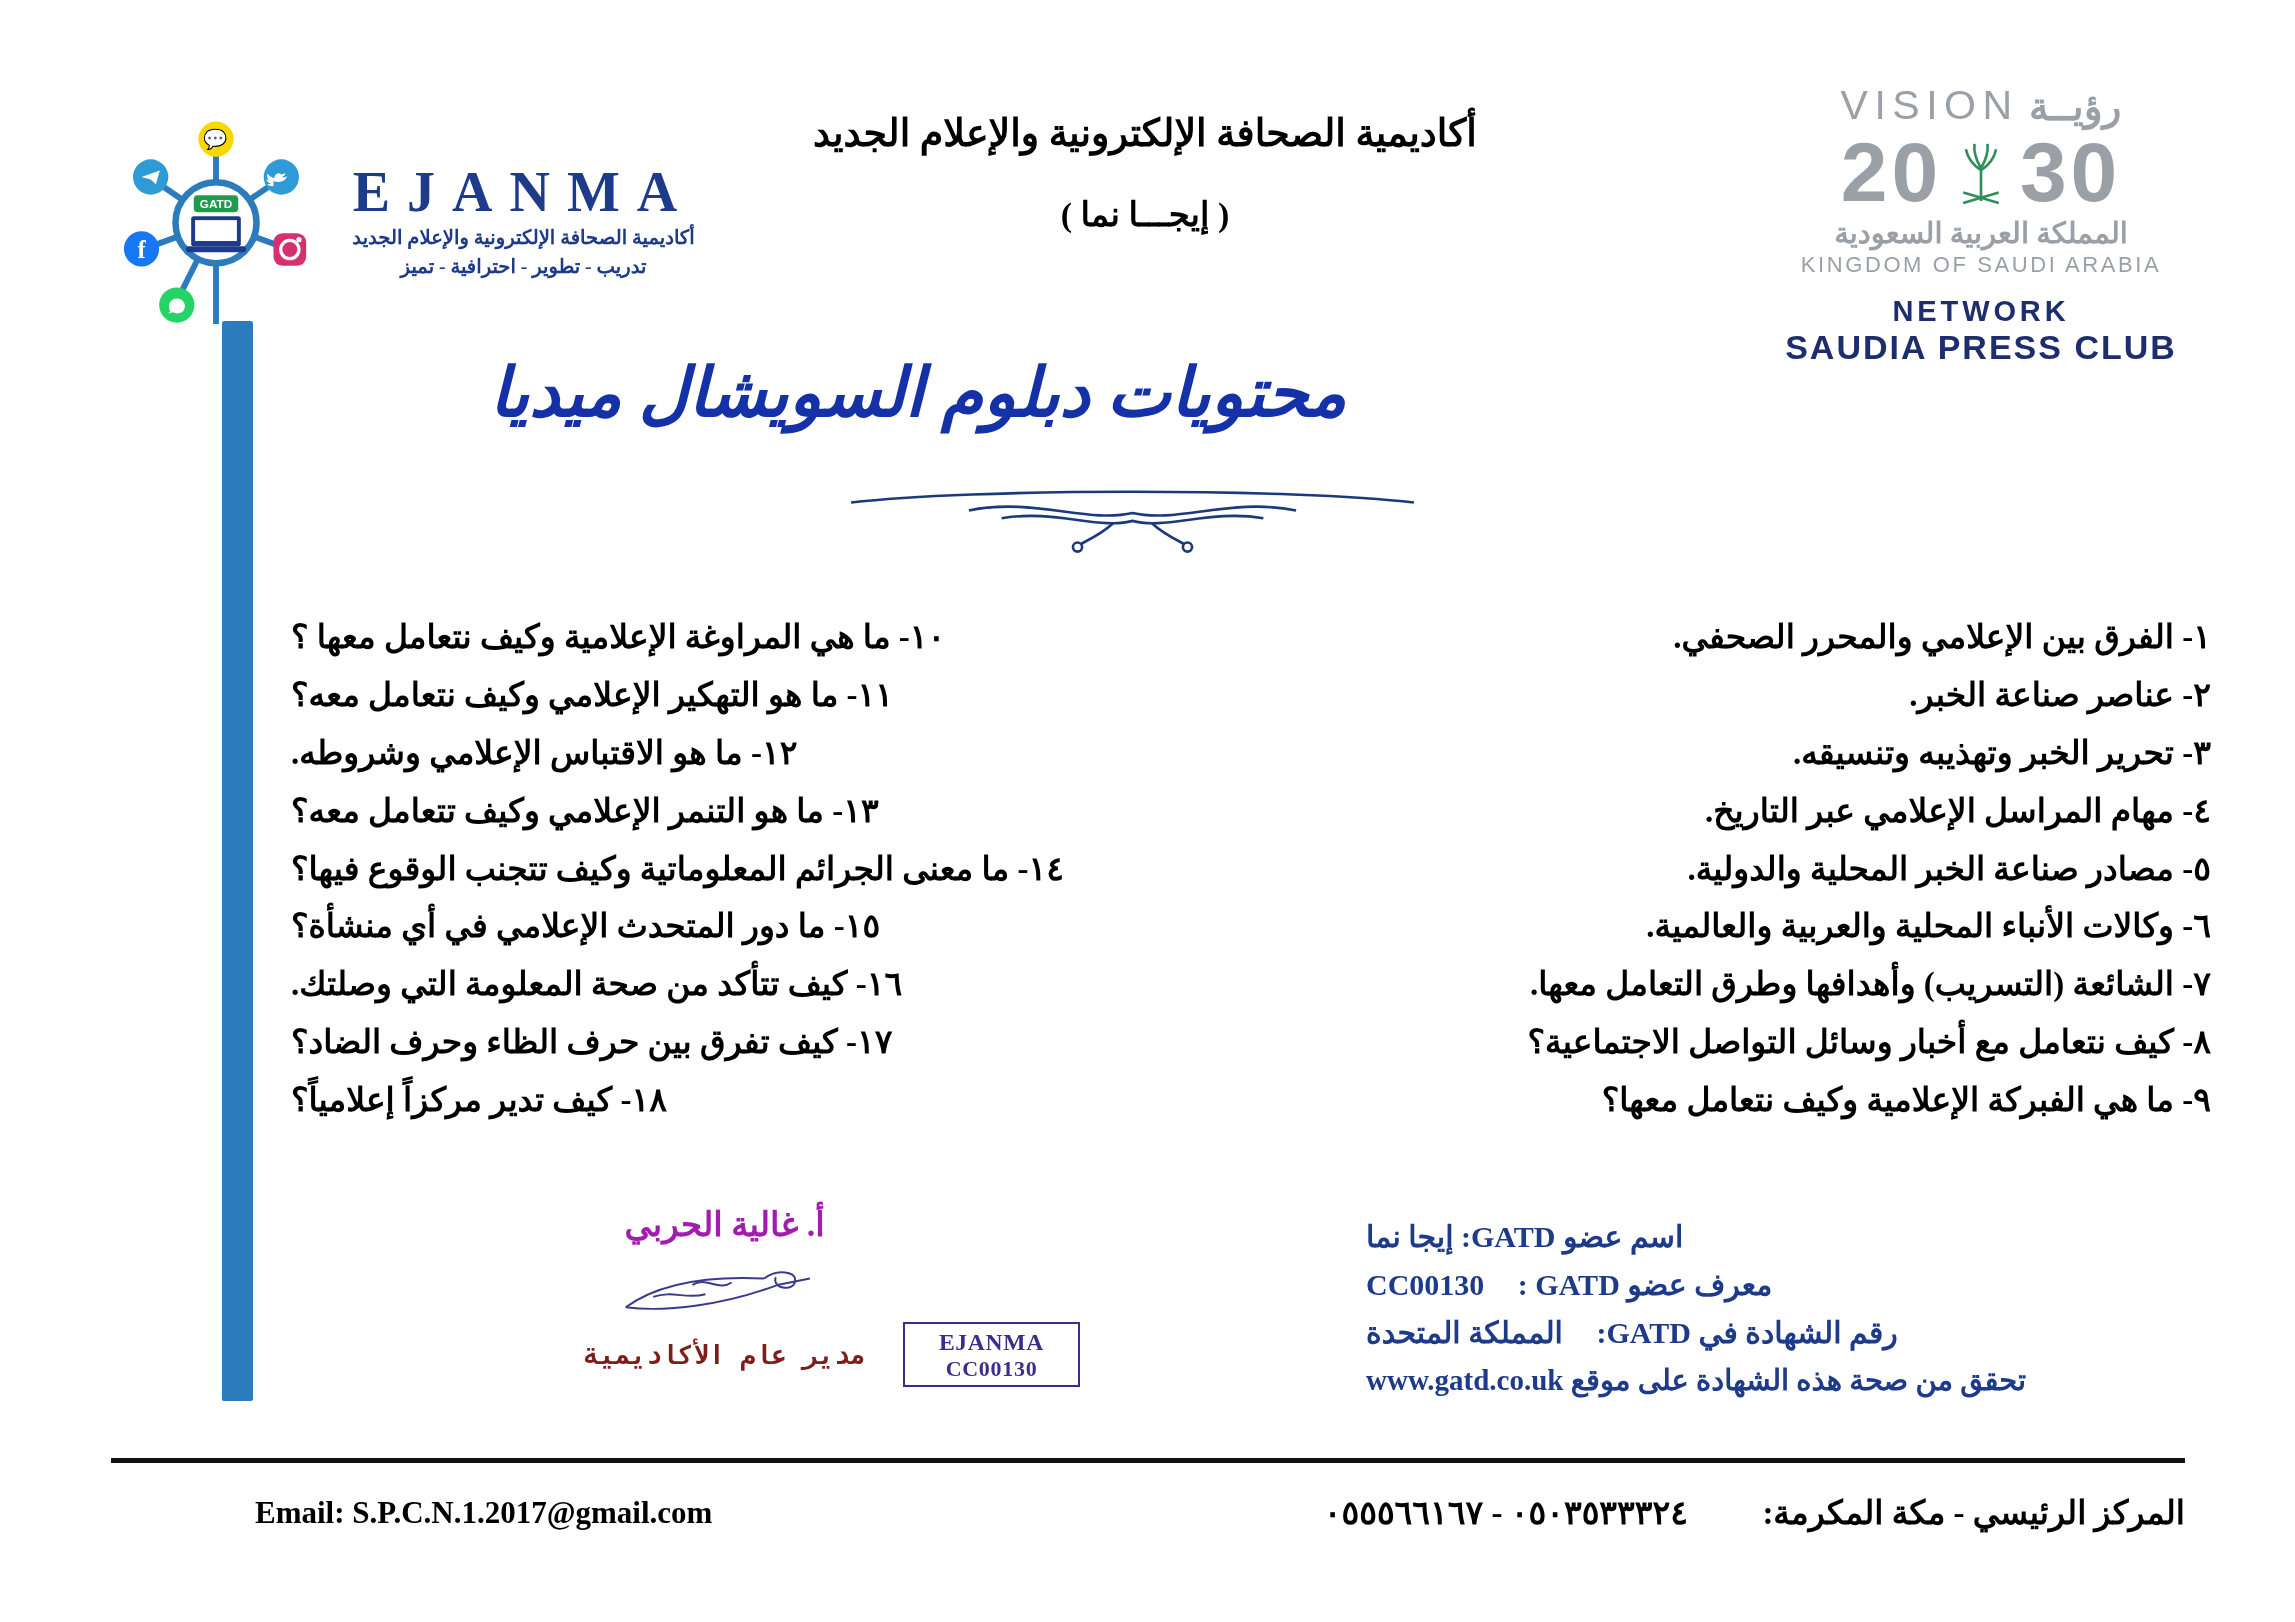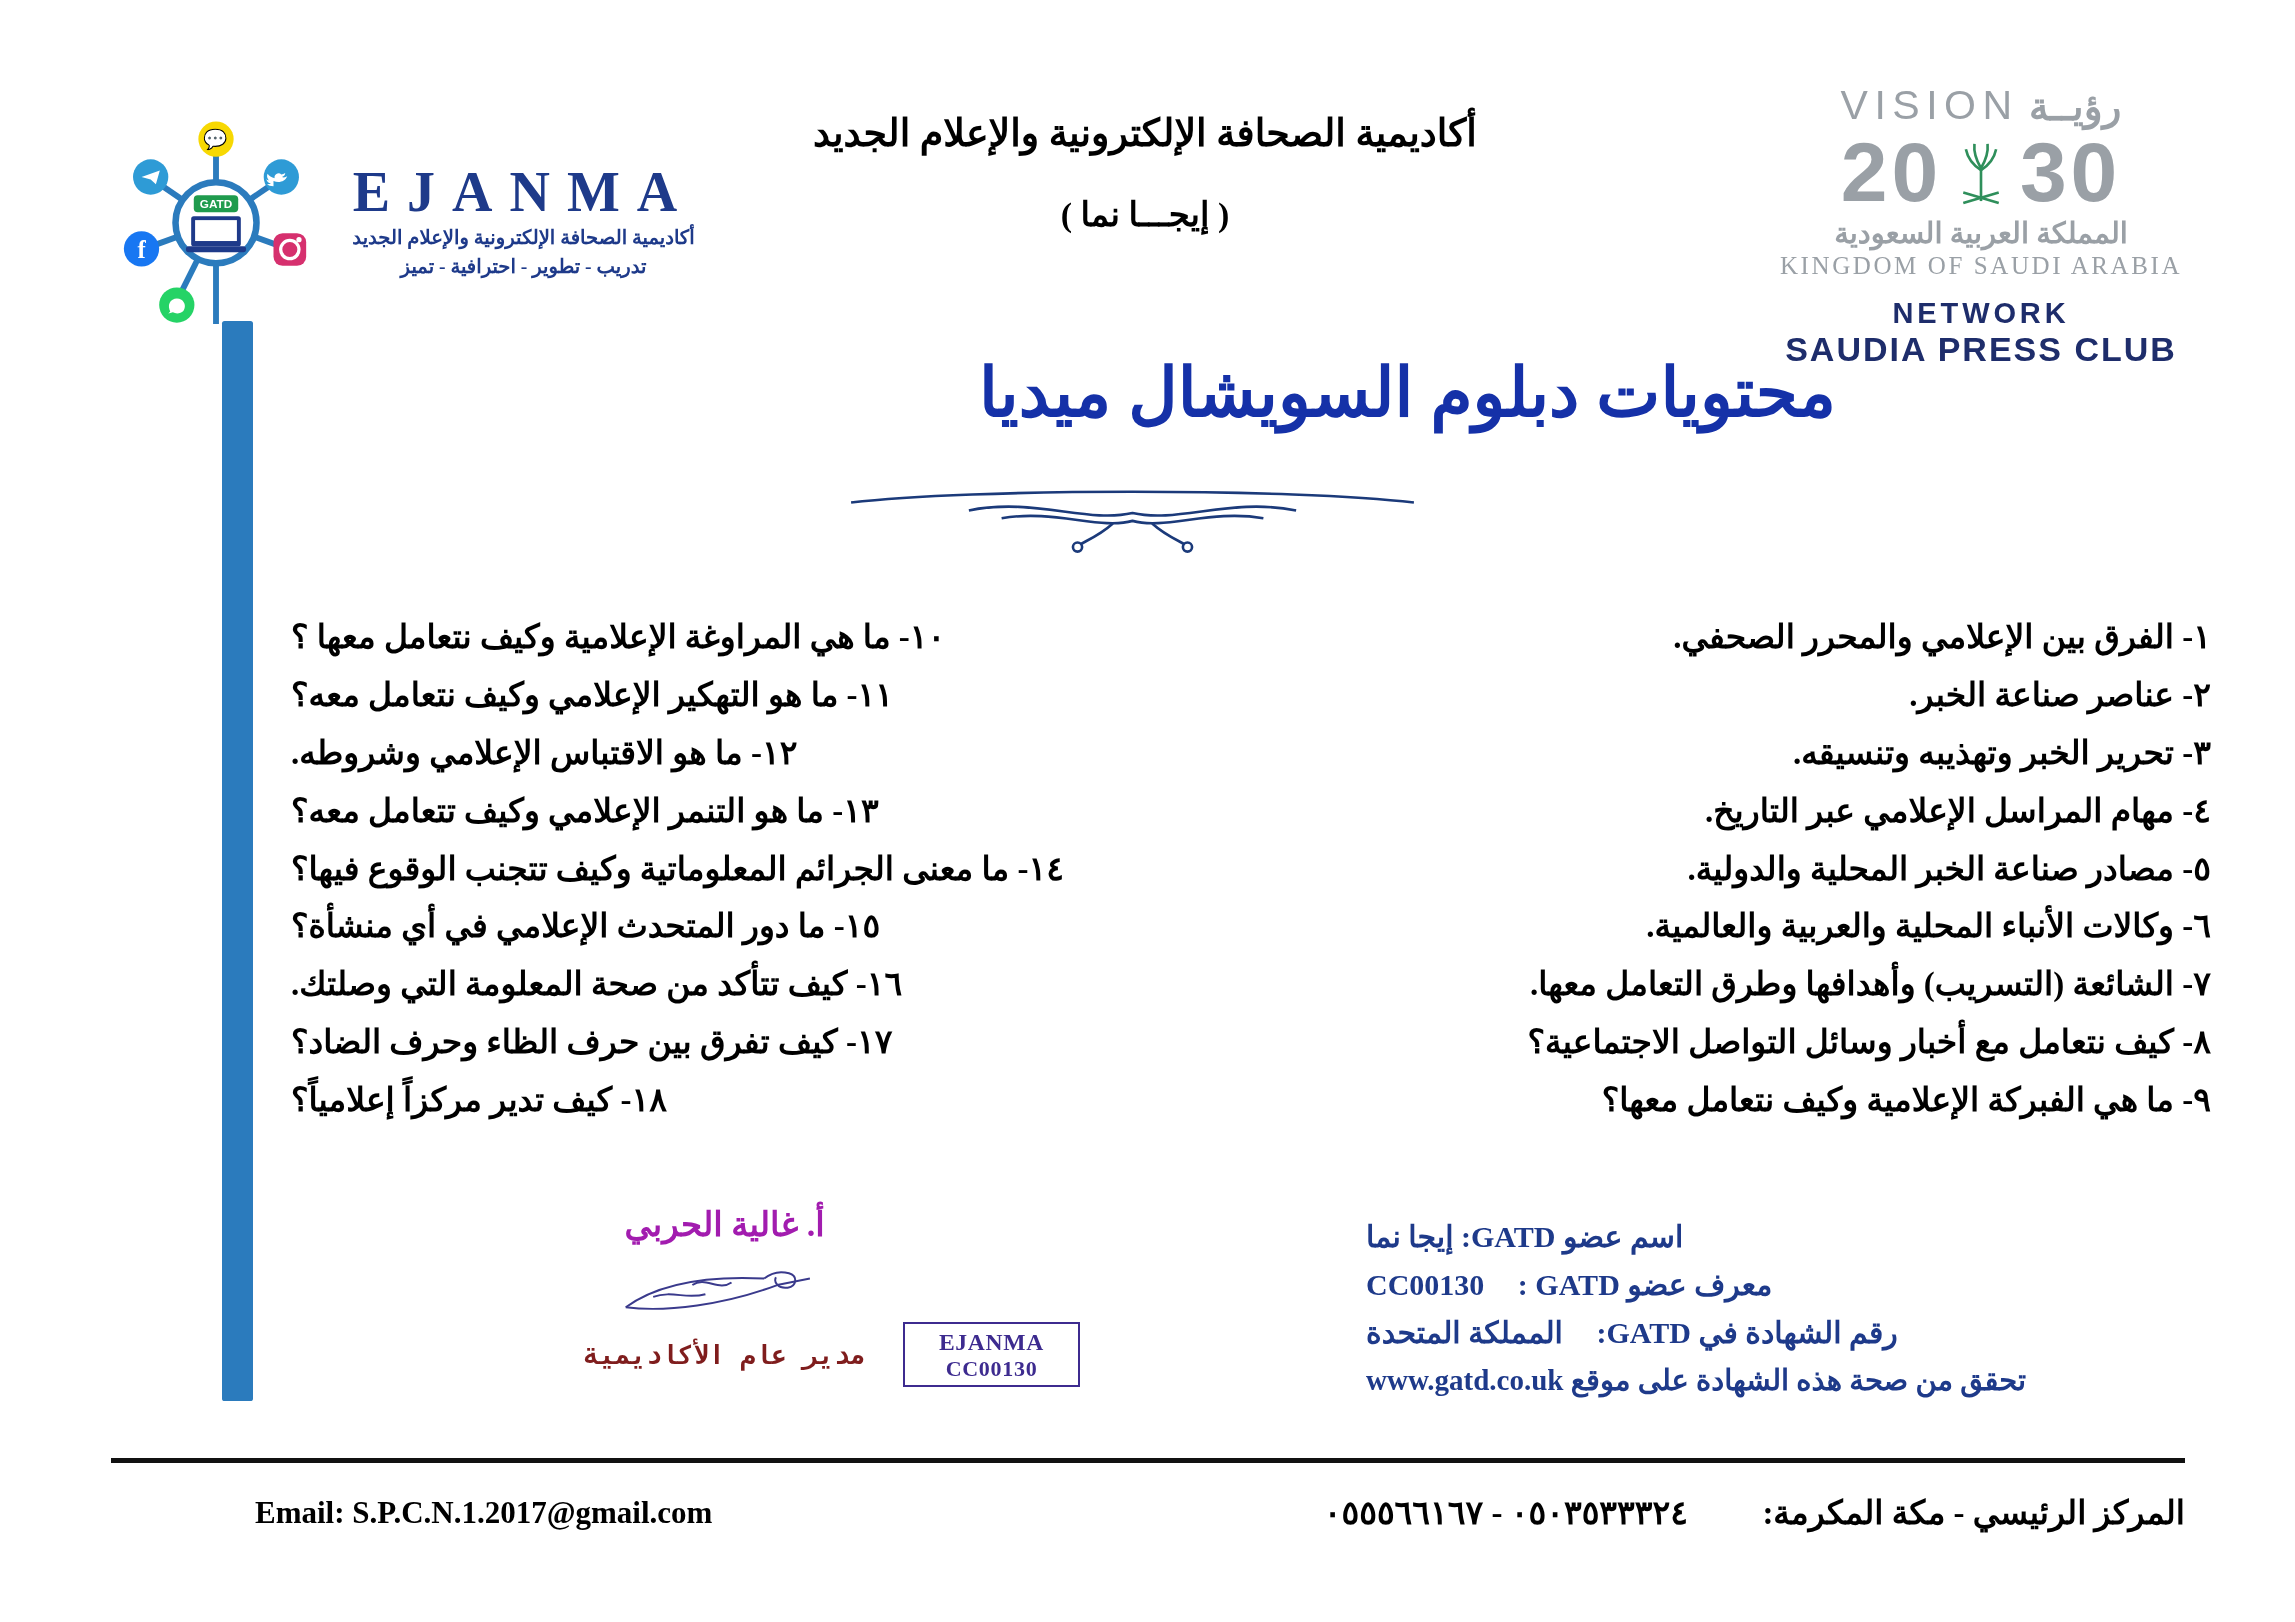--- a/index.html
+++ b/index.html
@@ -143,22 +143,22 @@
     position: relative;
     display: inline-block;
   }
   .vision-kingdom-ar {
     font-size: 29px;
     color: #9aa0a6;
     font-weight: bold;
     margin-top: 2.6px;
   }
   .vision-kingdom-en {
-    font-family: Liberation Serif, serif;
-    font-size: 25px;
+    font-family: Liberation Sans, sans-serif;
+    font-size: 22px;
     color: #9aa0a6;
     letter-spacing: 2.6px;
     margin-top: 1.3px;
   }
   .press-club {
     font-family: "Liberation Sans", sans-serif;
     margin-top: 17px;
     color: #1e2d6b;
     font-weight: bold;
     line-height: 1.15;
@@ -171,21 +171,23 @@
     font-size: 34px;
     letter-spacing: 2px;
   }
 
   
   .main-title {
     position: absolute;
     top: 353px;
     left: 0;
     width: 1836px;
-    direction: rtl;
+    text-align: center;
+    direction: rtl;
+    font-style: italic;
   }
   .main-title .t {
     font-size: 68px;
     font-weight: bold;
     color: #1531a8;
     letter-spacing: 0;
   }
   .divider-orn {
     position: absolute;
     top: 484px;

